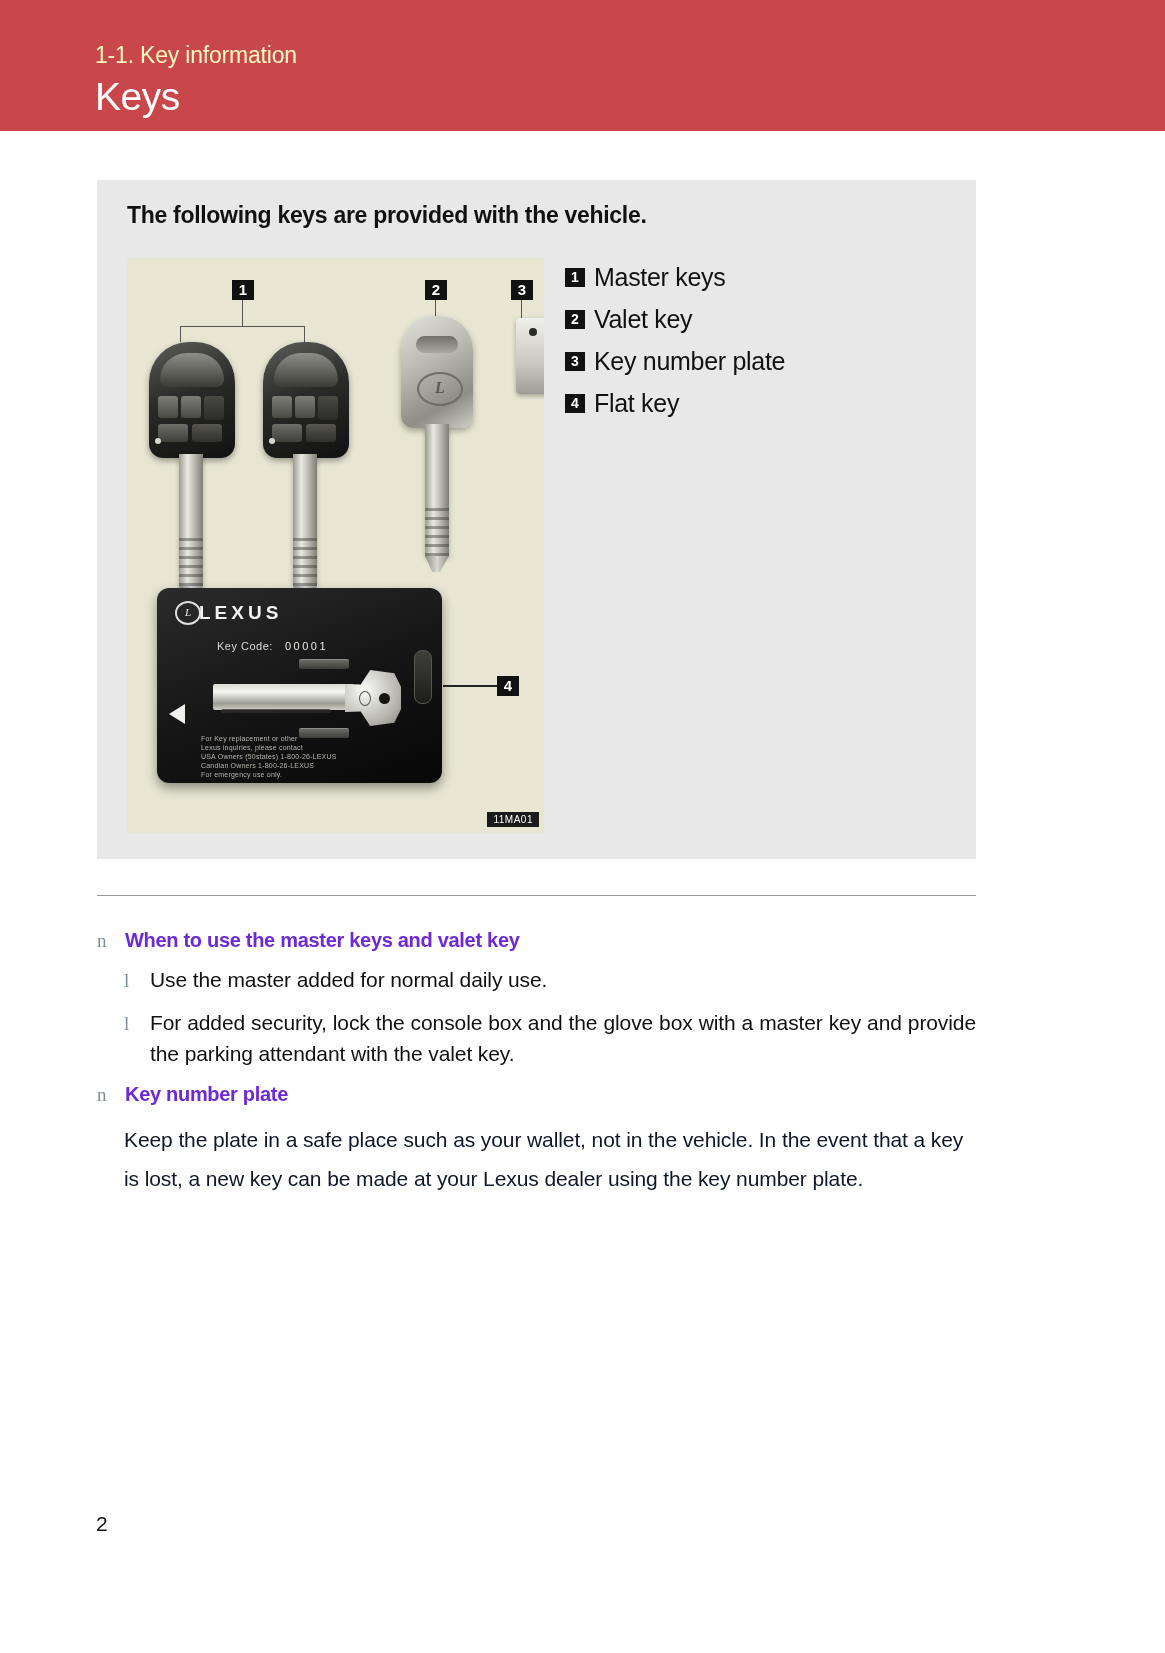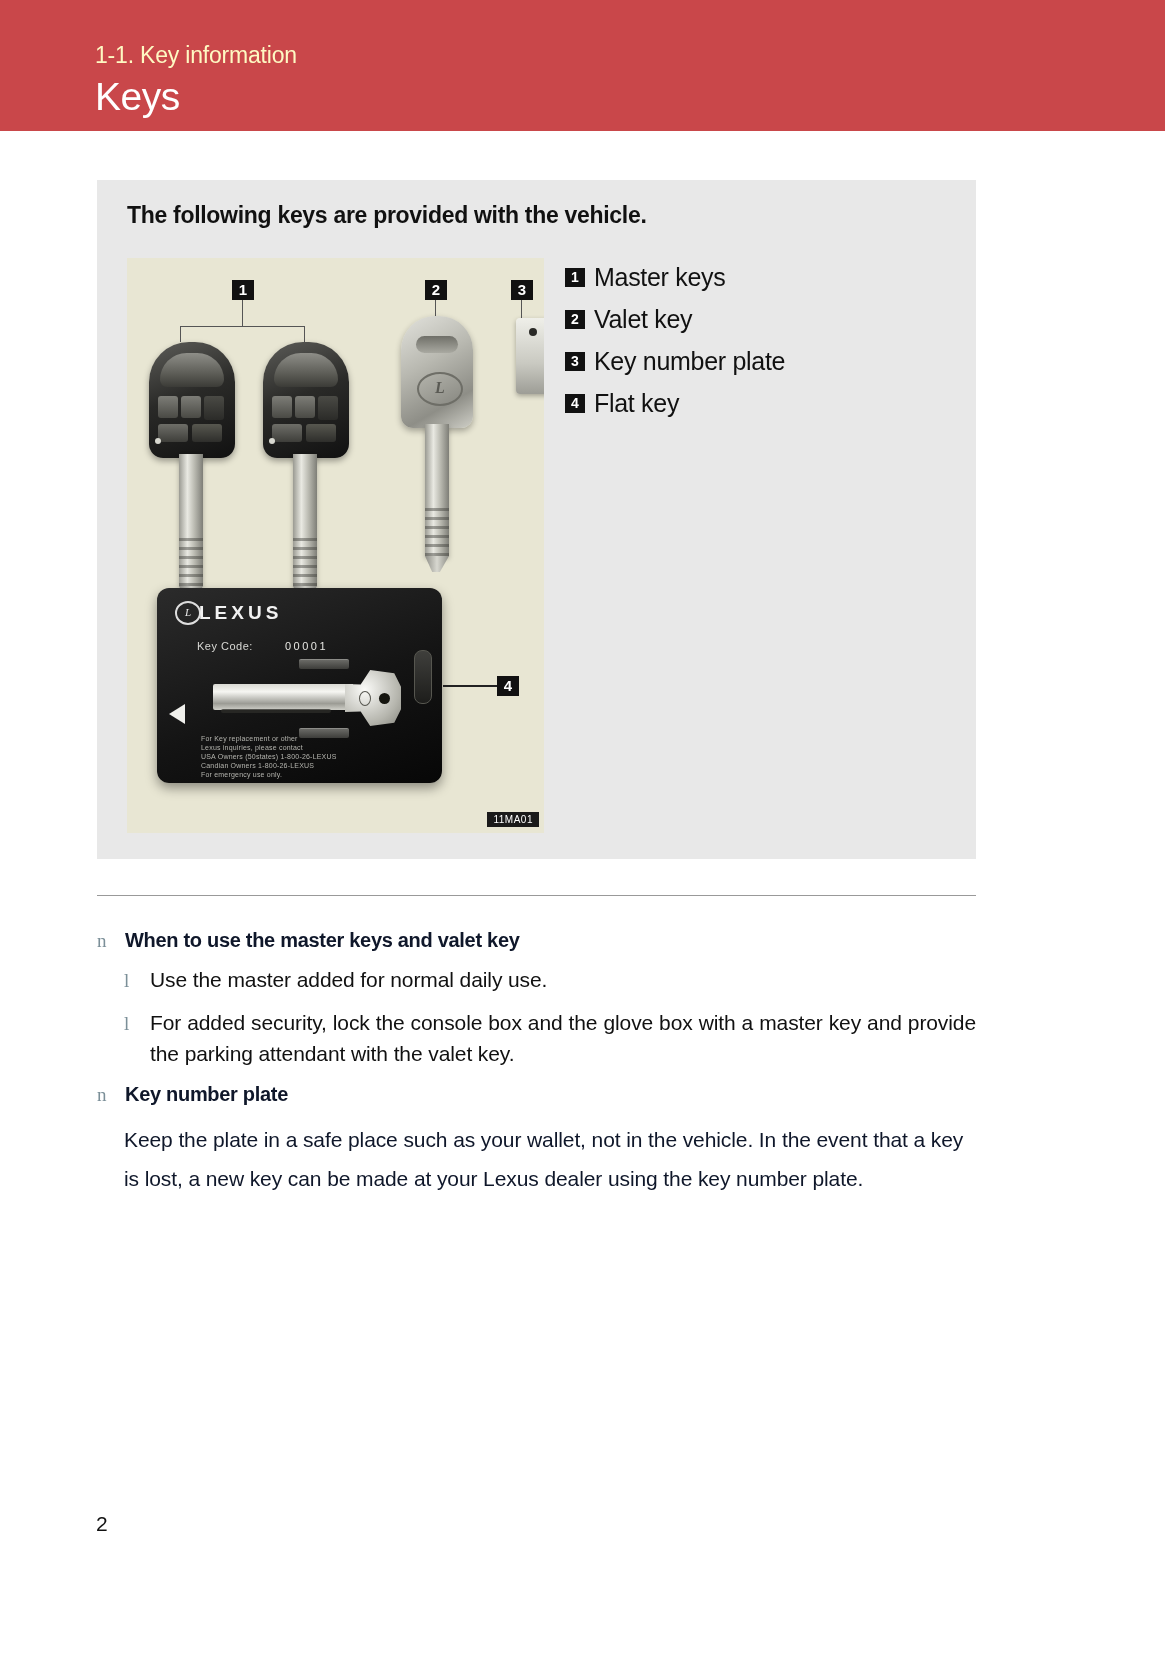--- a/index.html
+++ b/index.html
@@ -202,21 +202,21 @@
   }
   #plate-logo-mark {
     position: absolute; left: 18px; top: 13px;
     width: 22px; height: 20px; border-radius: 50%;
     border: 2px solid #dedede;
     color: #e8e8e8; font-size: 11px; font-style: italic;
     text-align: center; line-height: 18px;
     font-family: "Liberation Serif", serif;
   }
   #plate-keycode-label {
-    position: absolute; left: 40px; top: 52px;
+    position: absolute; left: 60px; top: 52px;
     color: #d8d8d4; font-size: 11px; letter-spacing: 0.5px;
   }
   #plate-keycode-value {
     position: absolute; left: 128px; top: 52px;
     color: #e6e6e2; font-size: 11px; letter-spacing: 2.5px;
   }
   .plate-slot {
     position: absolute; height: 9px; border-radius: 2px;
     background: linear-gradient(180deg,#6a6a66,#3d3d3a);
     border-top: 1px solid #8c8c88;
@@ -308,21 +308,21 @@
     display: flex; align-items: baseline;
     margin-top: 14px;
   }
   .subhead .marker {
     width: 28px; flex: 0 0 auto;
     color: #7b8f98; font-size: 19px;
     font-family: "Liberation Serif", serif;
   }
   .subhead .subhead-text {
     font-size: 20px; font-weight: bold;
-    letter-spacing: -0.3px; color: #0f172a;
+    letter-spacing: -0.3px; color: #6d28d9;
   }
   .bullet {
     display: flex; align-items: baseline;
     margin-top: 12px; padding-left: 27px;
   }
   .bullet .marker {
     width: 26px; flex: 0 0 auto;
     color: #7b8f98; font-size: 19px;
     font-family: "Liberation Serif", serif;
   }

